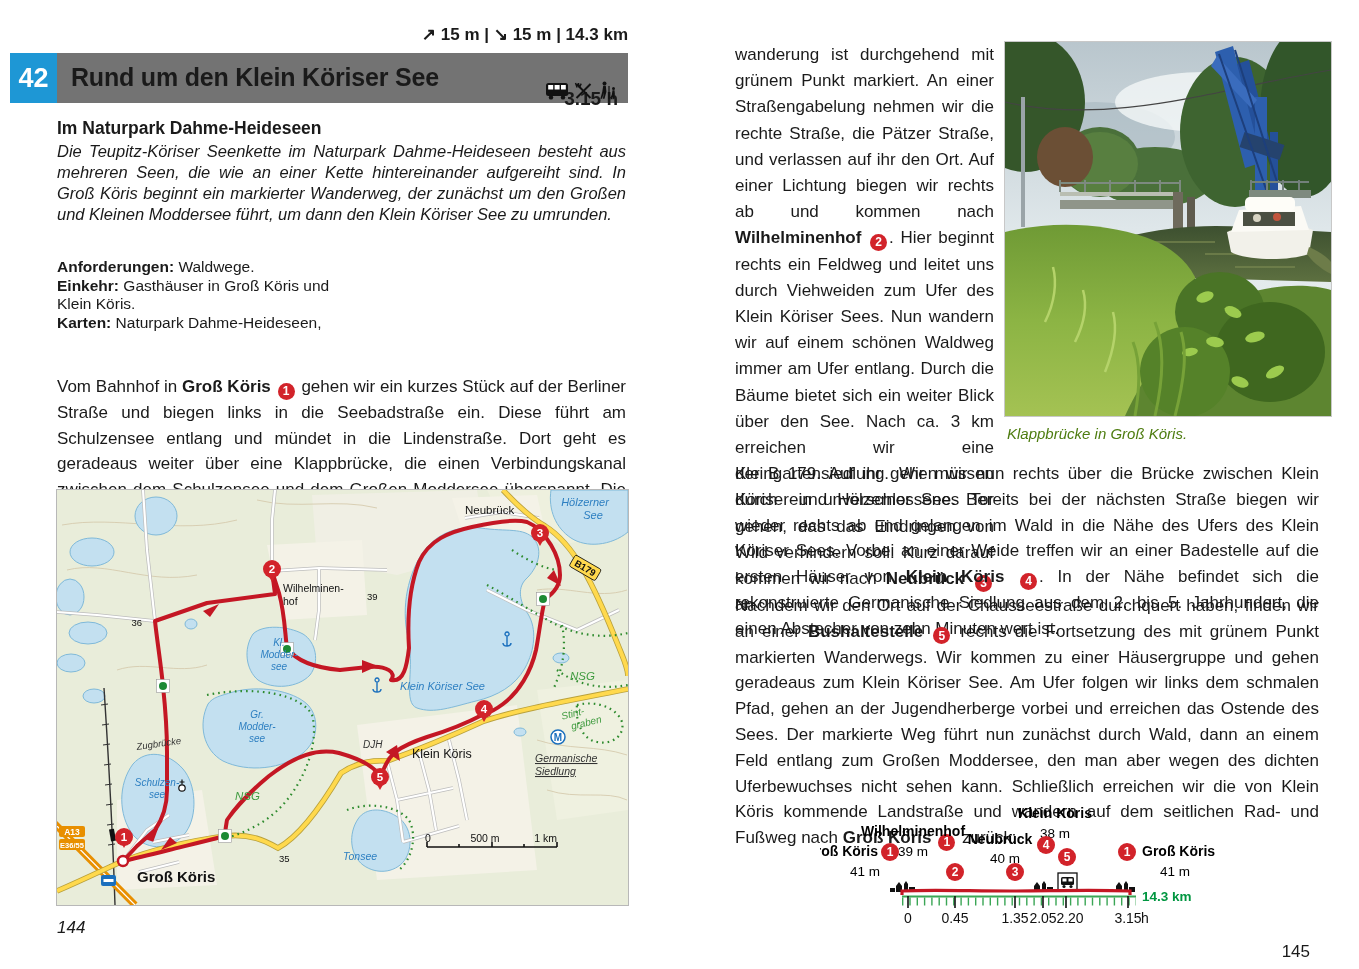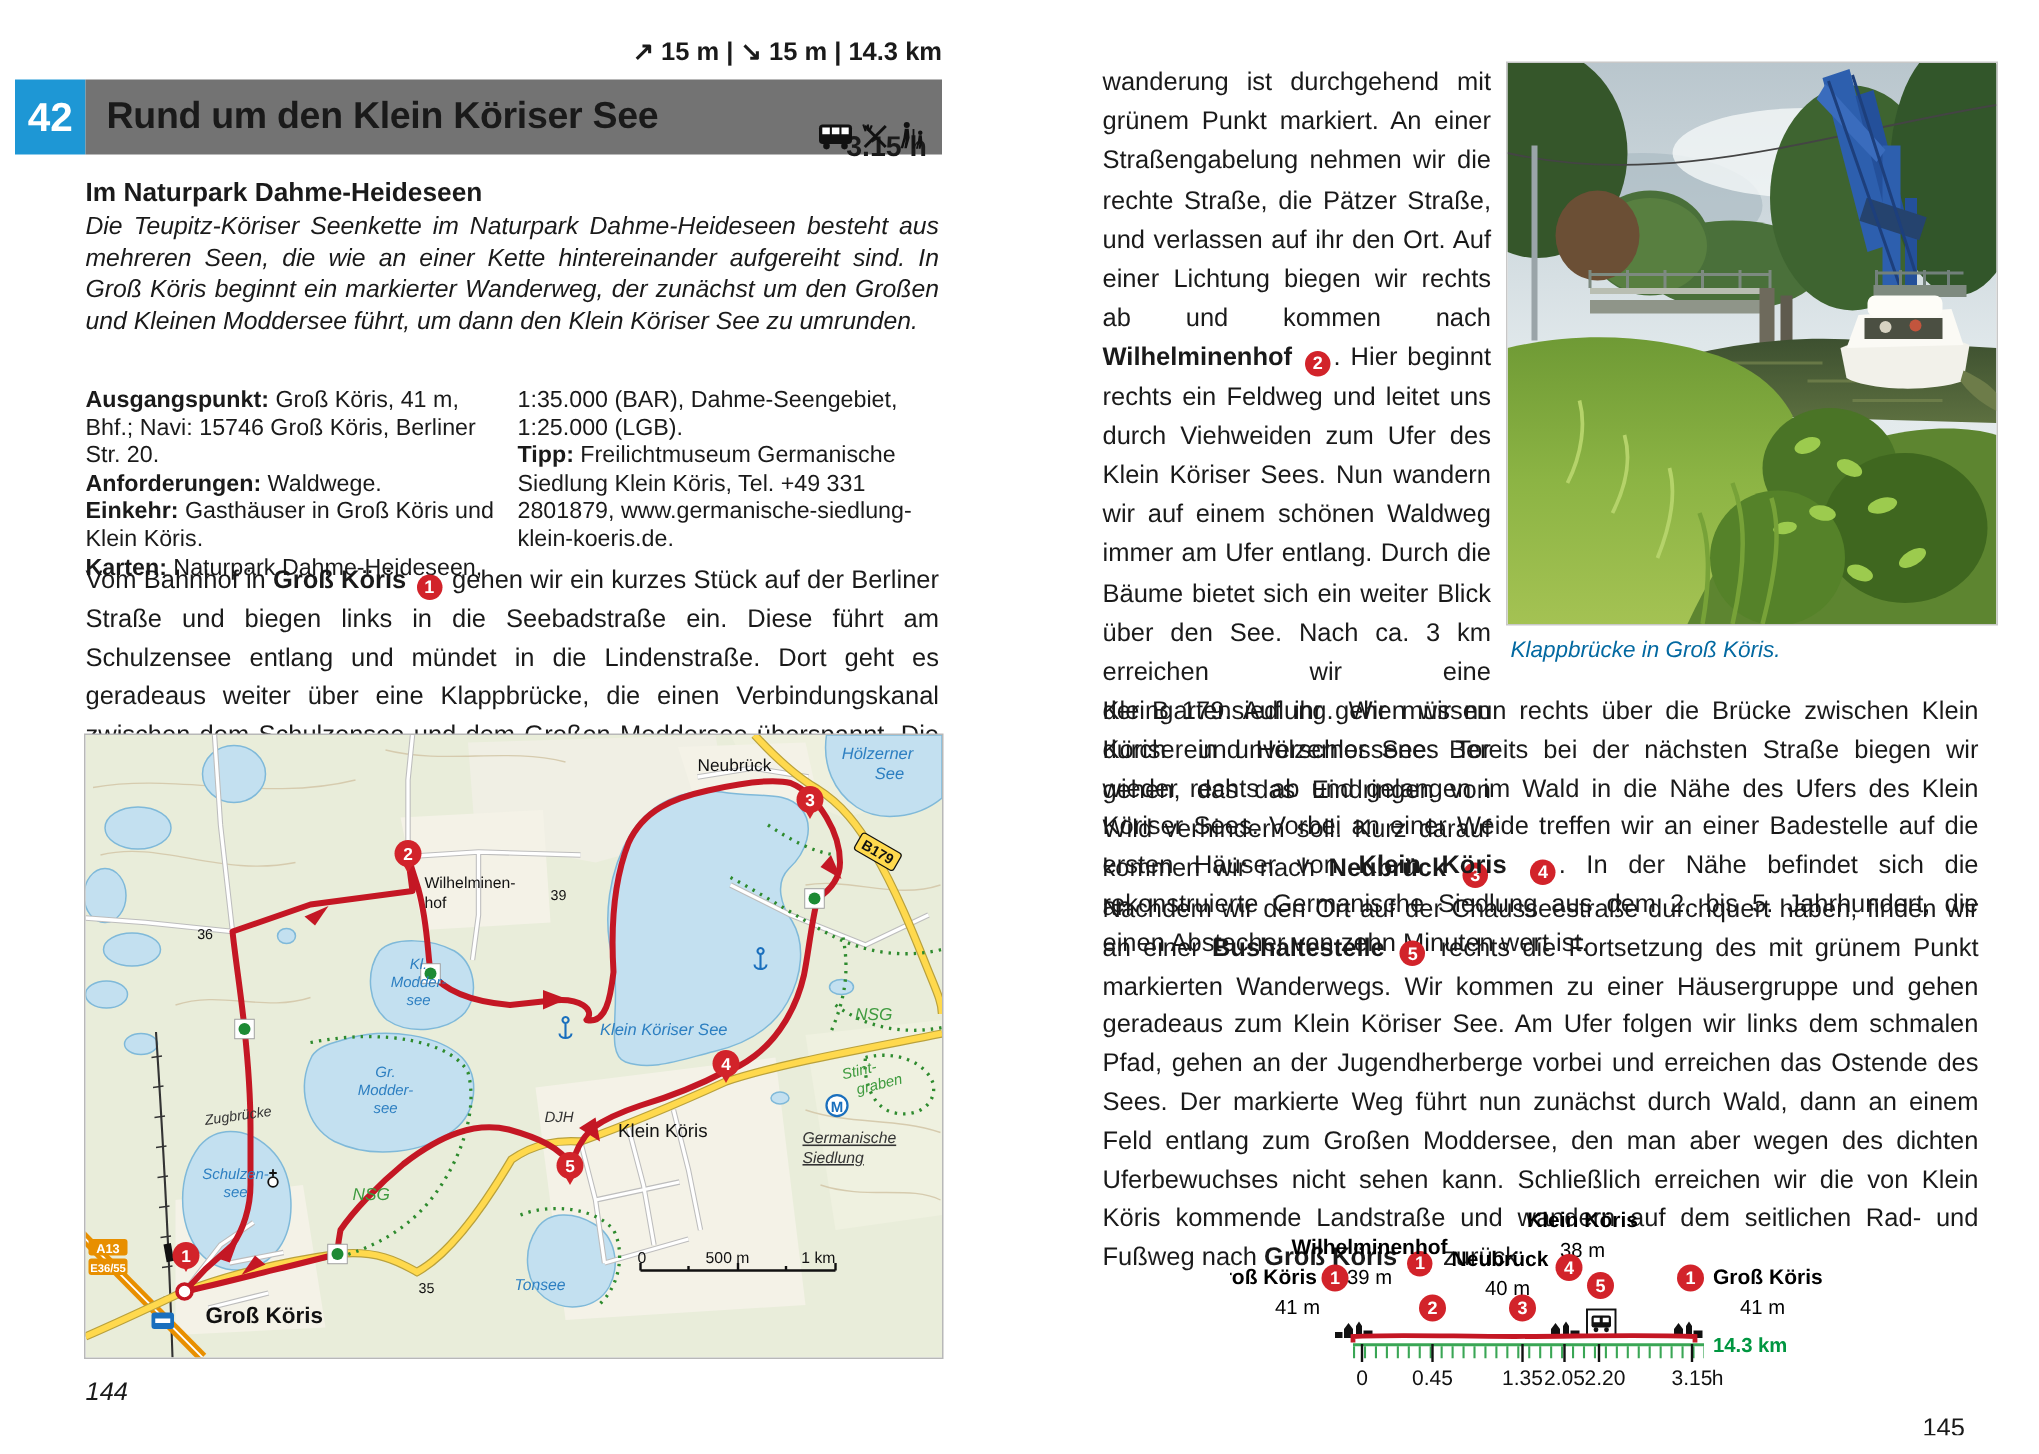--- a/index.html
+++ b/index.html
@@ -23,21 +23,21 @@
   .ibox{top:258px;font-size:15.5px;line-height:18.6px;}
   .ibox div{margin:0;}
   .col1{left:57px;width:282px;}
   .col2{left:345px;width:283px;}
   .bodytxt{font-size:17px;line-height:25.8px;text-align:justify;}
   .left-body{left:57px;top:374px;width:569px;}
   .pagenum{font-size:17px;}
   
   .right-col{left:735px;top:42px;width:259px;}
   .photo{left:1005px;top:42px;width:326px;height:374px;outline:1px solid #c8c8c8;}
-  .caption{left:1007px;top:425px;width:320px;font-style:italic;font-size:15px;color:#0369a1;}
+  .caption{left:1007px;top:425px;width:320px;font-style:italic;font-size:15px;color:#4d7c0f;}
   .right-full1{left:735px;top:461px;width:584px;}
   .right-full2{left:735px;top:593px;width:584px;}
   .map-frame{left:57px;top:490px;width:571px;height:415px;outline:1px solid #b8b8b8;}
   .profile{left:820px;top:800px;width:470px;height:125px;}
   svg{display:block;}
 </style>
 </head>
 <body>
 
 <div class="spread">
@@ -72,28 +72,23 @@
         <circle cx="15.5" cy="7.5" r="1.5" fill="#111"></circle>
         <path d="M14.5,9.2 h2 l.4,4 -1.2,5 h-1.3 l.6,-4.3 -1.1,4.3 h-1.3 l1.3,-5 z" fill="#111"></path>
       </svg>
     </div>
   </div>
 
   <div class="abs subhead">Im Naturpark Dahme-Heideseen</div>
   <div class="abs intro">Die Teupitz-Köriser Seenkette im Naturpark Dahme-Heideseen besteht aus mehreren Seen, die wie an einer Kette hintereinander aufgereiht sind. In Groß Köris beginnt ein markierter Wanderweg, der zunächst um den Großen und Kleinen Moddersee führt, um dann den Klein Köriser See zu umrunden.</div>
 
   <div class="abs ibox col1">
-    <div><span class="b">Ausgangspunkt:</span><span> Groß Köris, 41 m, Bhf.; Navi: 15746 Groß Köris, Berliner Str. 20.</span></div>
     <div><span class="b">Anforderungen:</span><span> Waldwege.</span></div>
     <div><span class="b">Einkehr:</span><span> Gasthäuser in Groß Köris und Klein Köris.</span></div>
     <div><span class="b">Karten:</span><span> Naturpark Dahme-Heideseen,</span></div>
-  </div>
-  <div class="abs ibox col2">
-    <div><span>1:35.000 (BAR), Dahme-Seengebiet, 1:25.000 (LGB).</span></div>
-    <div><span class="b">Tipp:</span><span> Freilichtmuseum Germanische Siedlung Klein Köris, Tel. +49 331 2801879, www.germanische-siedlung-klein-koeris.de.</span></div>
   </div>
 
   <div class="abs bodytxt left-body"><span>Vom Bahnhof in </span><span class="b">Groß Köris </span><span class="mk">1</span><span> gehen wir ein kurzes Stück auf der Berliner Straße und biegen links in die Seebadstraße ein. Diese führt am Schulzensee entlang und mündet in die Lindenstraße. Dort geht es geradeaus weiter über eine Klappbrücke, die einen Verbindungskanal zwischen dem Schulzensee und dem Großen Moddersee überspannt. Die gesamte Rund-</span></div>
 
   <div class="abs map-frame">
     <svg width="571" height="415" viewBox="0 0 571 415">
       <rect x="0" y="0" width="571" height="415" fill="#e9edda"></rect>
 
       <g fill="#f4f2e7">
         <path d="M255,5 L420,0 L430,60 L340,85 L260,70 Z" fill="#f0efe4"></path>

